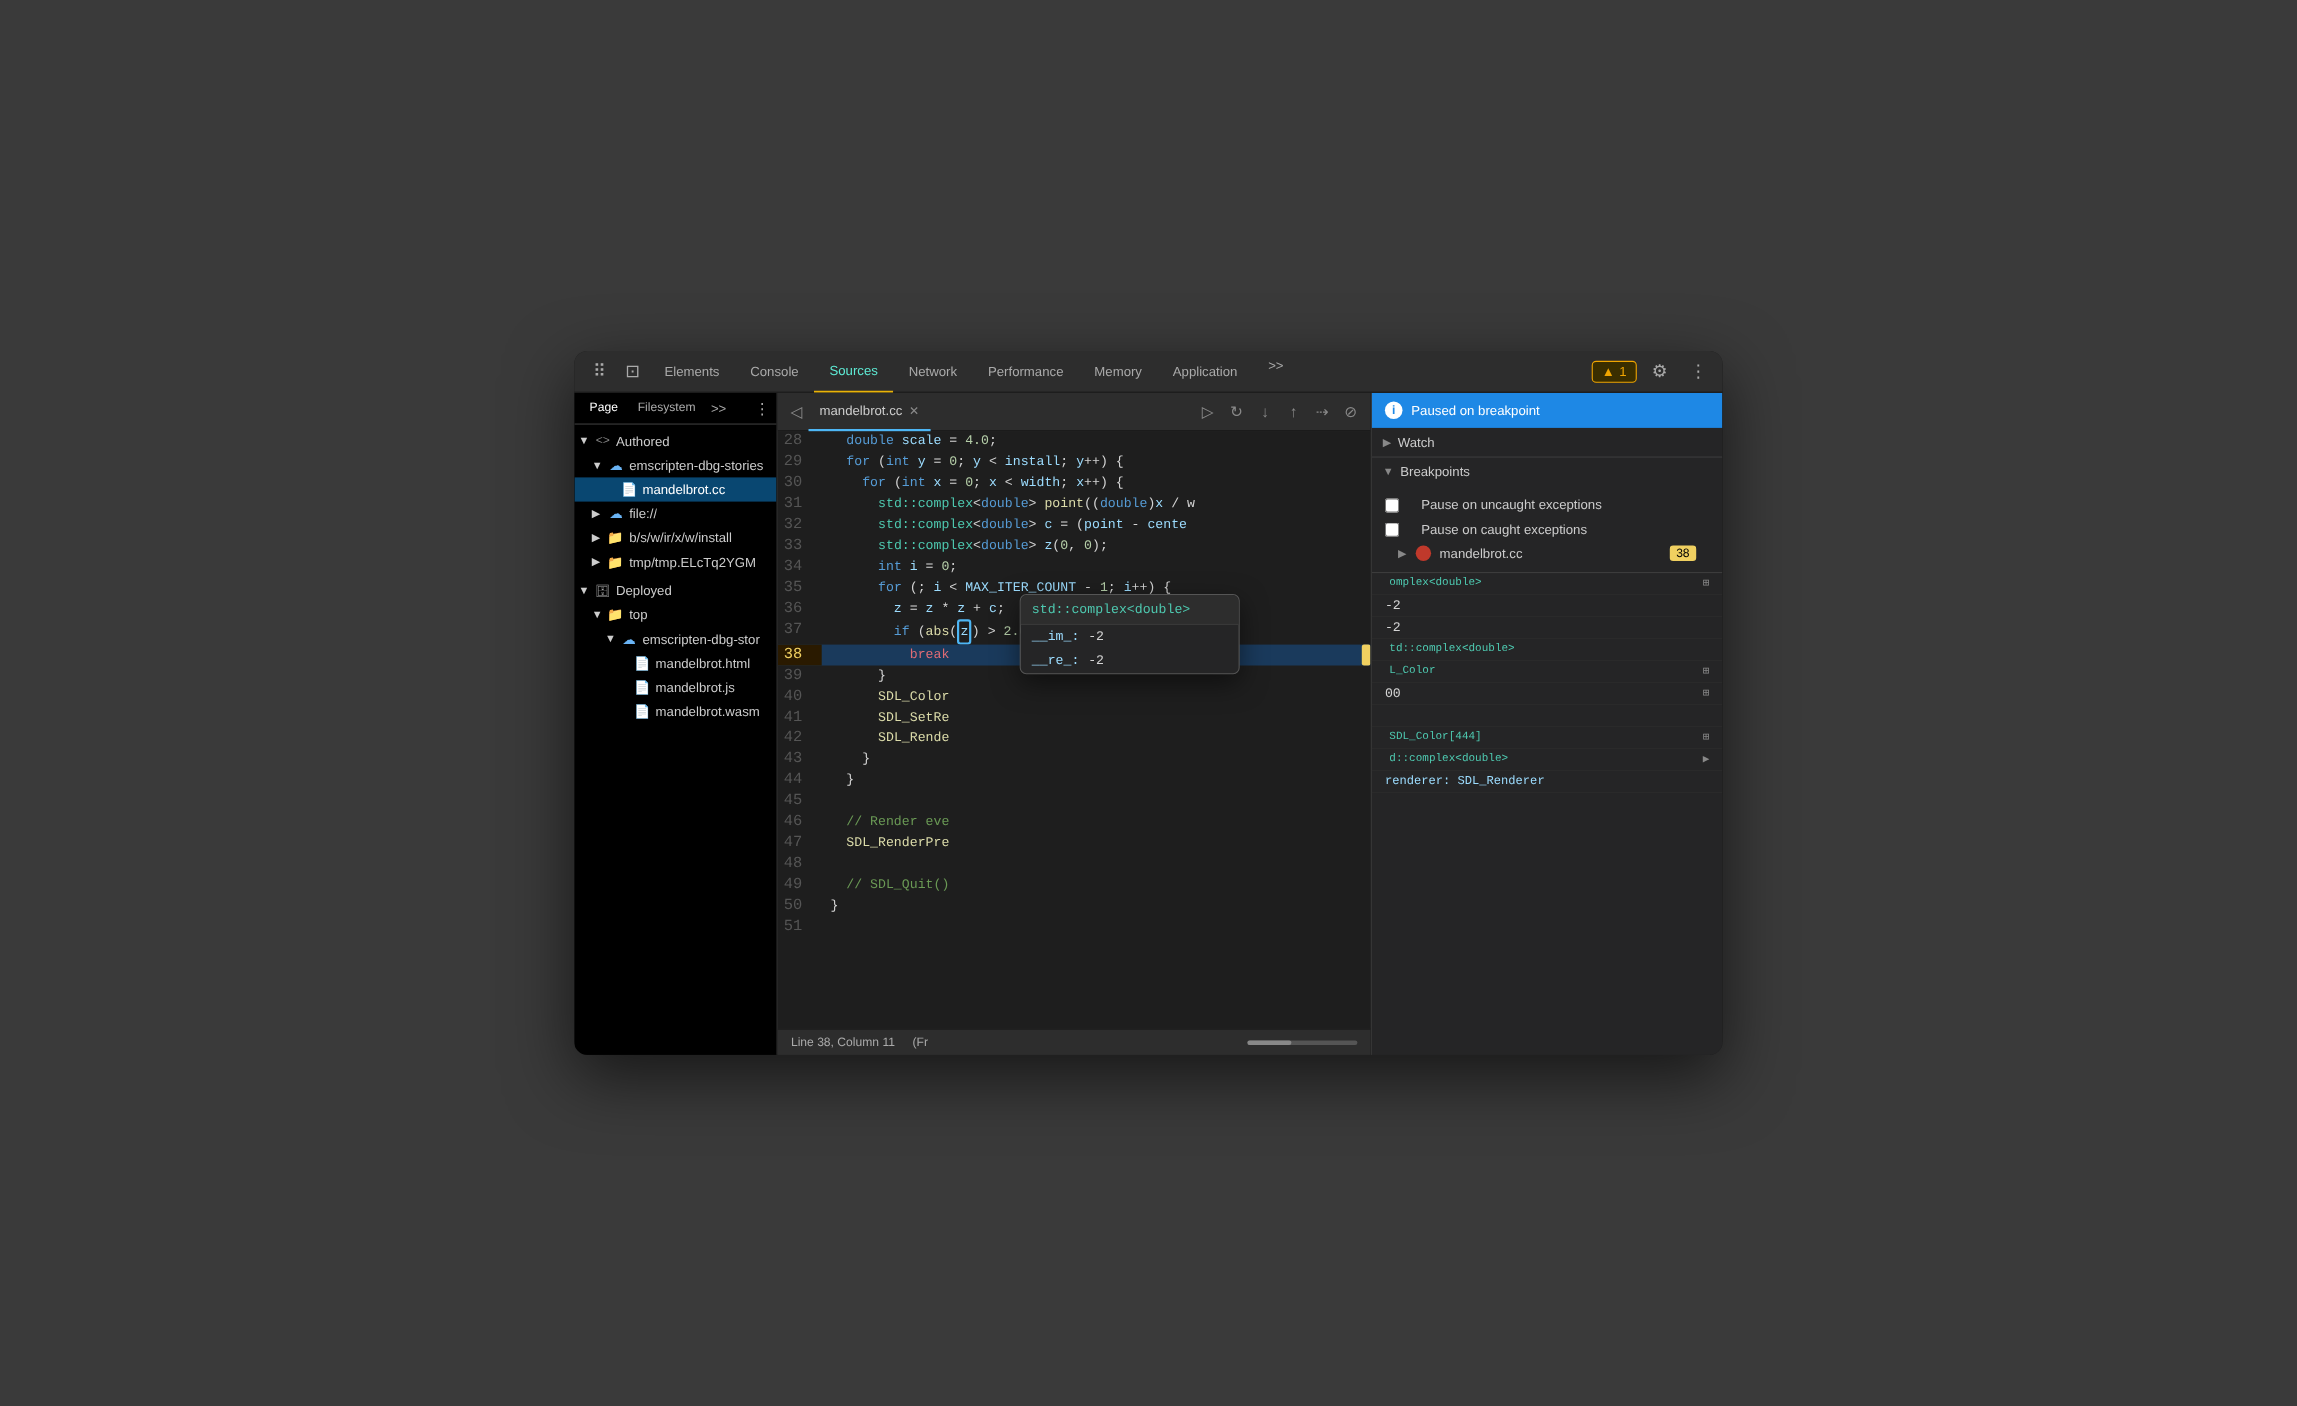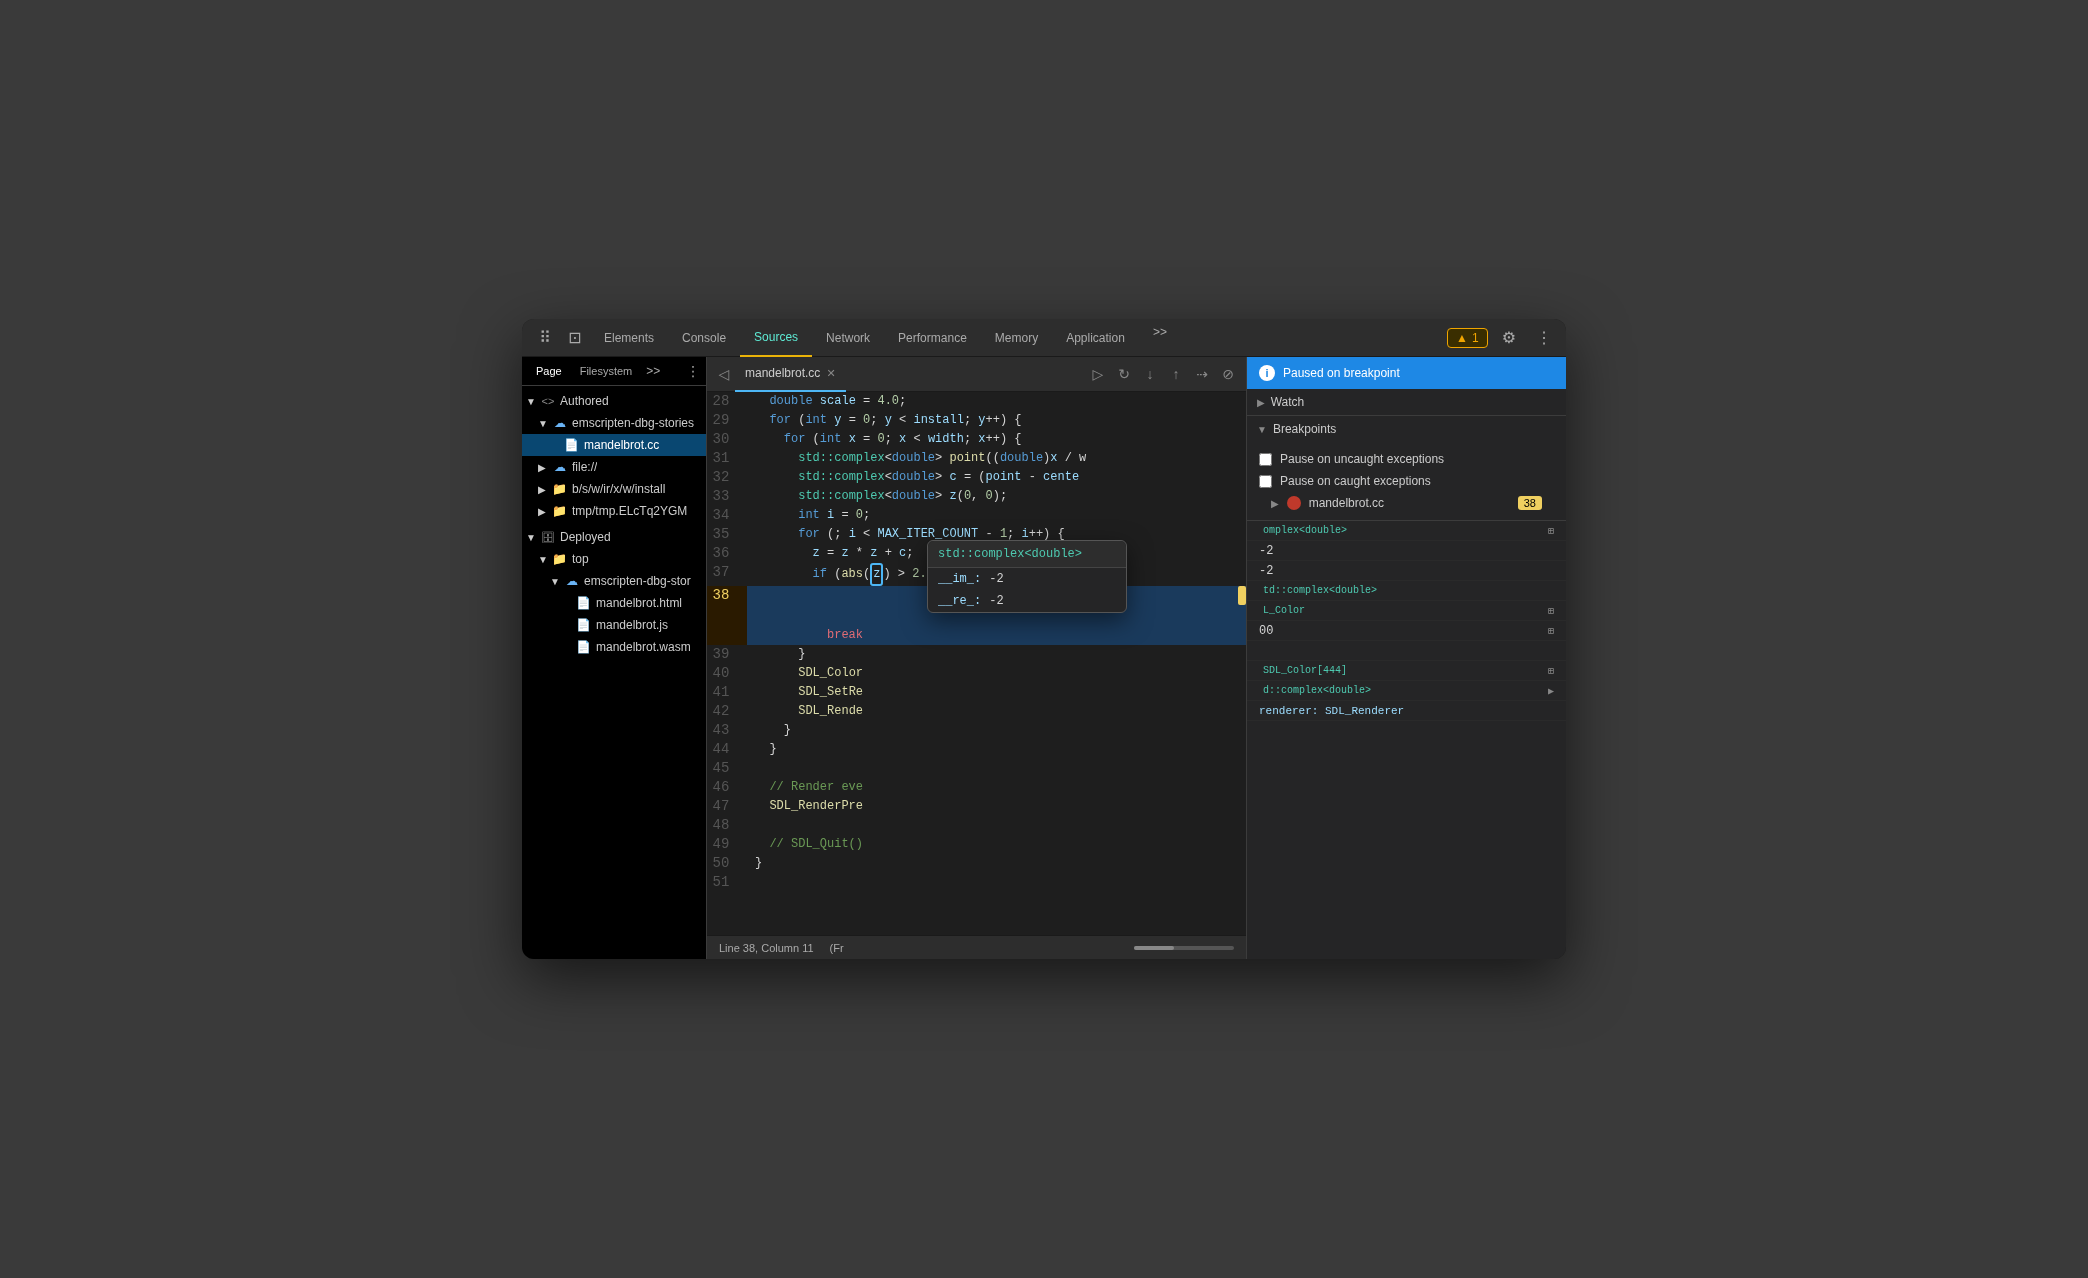--- a/index.html
+++ b/index.html
@@ -344,21 +344,21 @@
     }
     .chevron-icon { font-size: 10px; color: #888; }
     .section-content {
       padding: 6px 12px;
       font-size: 12px;
       color: #ccc;
     }
     .checkbox-row {
       display: flex;
       align-items: center;
-      gap: 8px;
+      gap: 20px;
       padding: 4px 0;
       font-size: 12px;
       color: #ccc;
     }
     .checkbox-row input[type=checkbox] {
       width: 13px;
       height: 13px;
     }
     .breakpoint-item {
       display: flex;
@@ -596,21 +596,21 @@
             <span class="line-content">        <span class="var">z</span> <span class="op">=</span> <span class="var">z</span> <span class="op">*</span> <span class="var">z</span> <span class="op">+</span> <span class="var">c</span>;</span>
           </div>
 
           <div class="code-line">
             <span class="line-num">37</span>
             <span class="line-content">        <span class="kw">if</span> (<span class="fn">abs</span>(<span style="display:inline-block;border:2px solid #4db6f5;border-radius:3px;padding:0 1px;color:#9cdcfe;"><span class="var">z</span></span>) <span class="op">&gt;</span> <span class="num">2.0</span>)</span>
           </div>
 
           <div class="code-line highlighted" style="position:relative;">
             <span class="line-num" style="color:#f0d060;background:#2a1a00;">38</span>
-            <span class="line-content" style="color:#e06c75;margin-top:40px;">          <span style="color:#e06c75;">break</span></span>
+            <span class="line-content" style="color:#e06c75;">          <span style="color:#e06c75;">break</span></span>
             <span style="position:absolute;right:0;top:0;background:#f0d060;color:#000;font-size:11px;padding:0 4px;border-radius:2px;height:19px;display:flex;align-items:center;"></span>
           </div>
 
           <div class="code-line">
             <span class="line-num">39</span>
             <span class="line-content">      }</span>
           </div>
 
           <div class="code-line">
             <span class="line-num">40</span>

